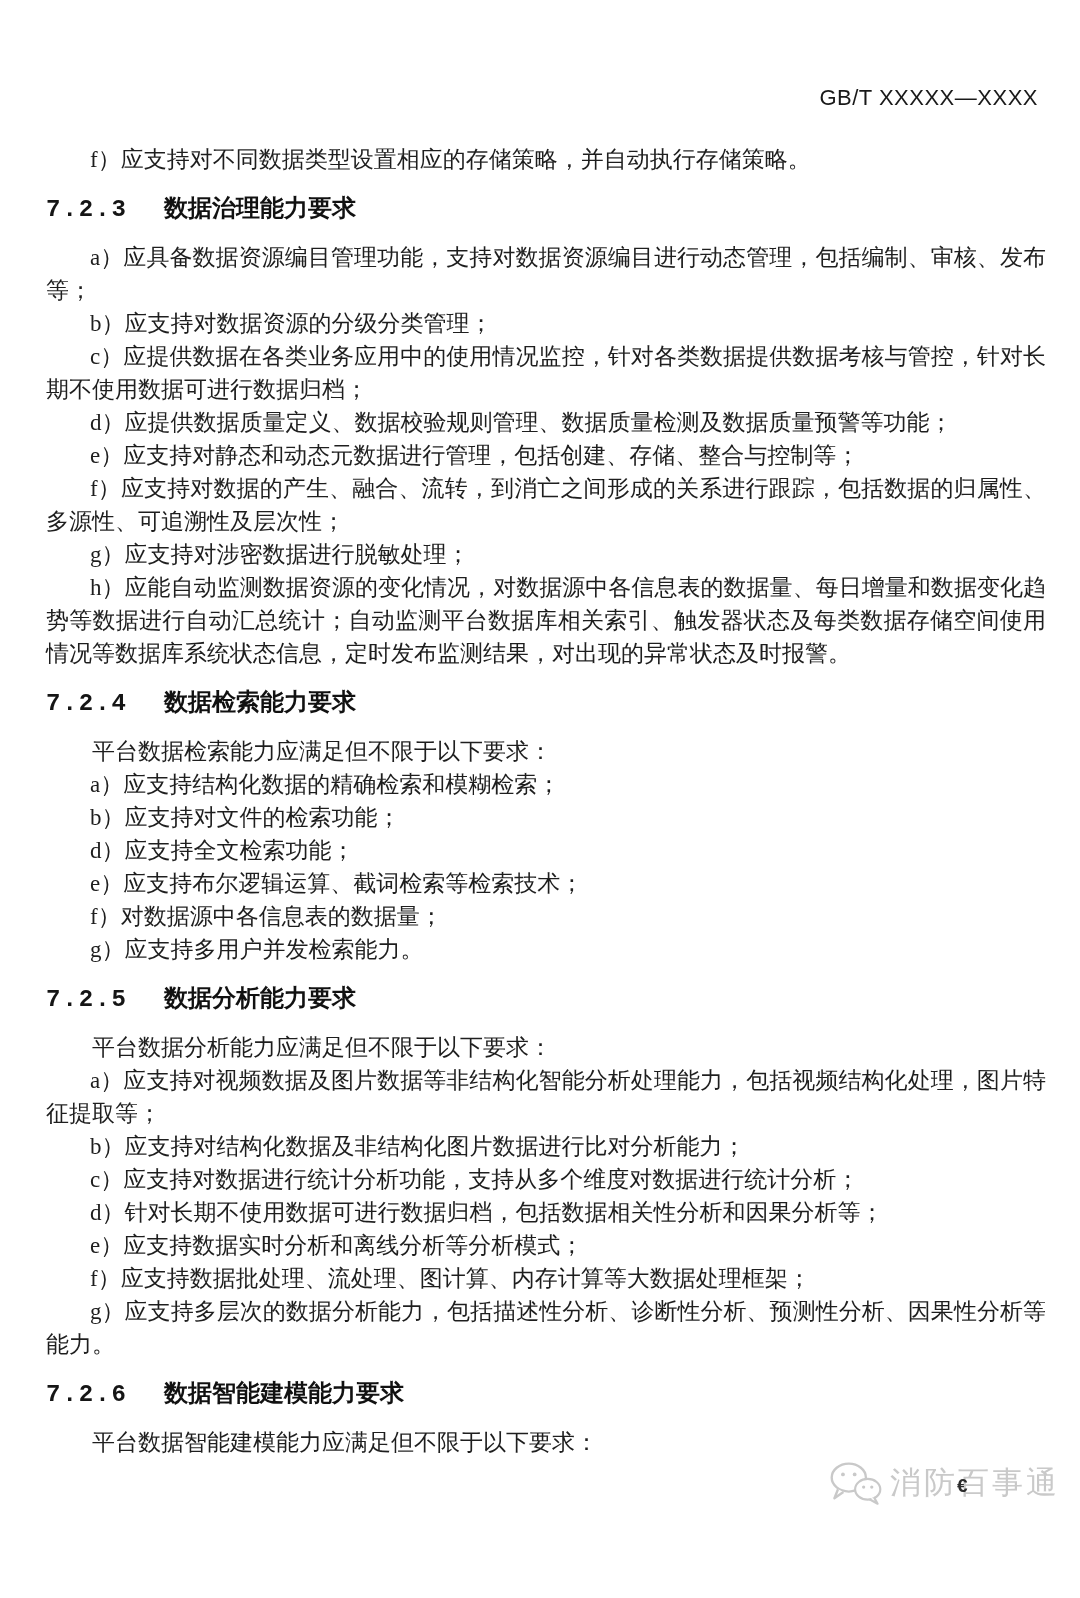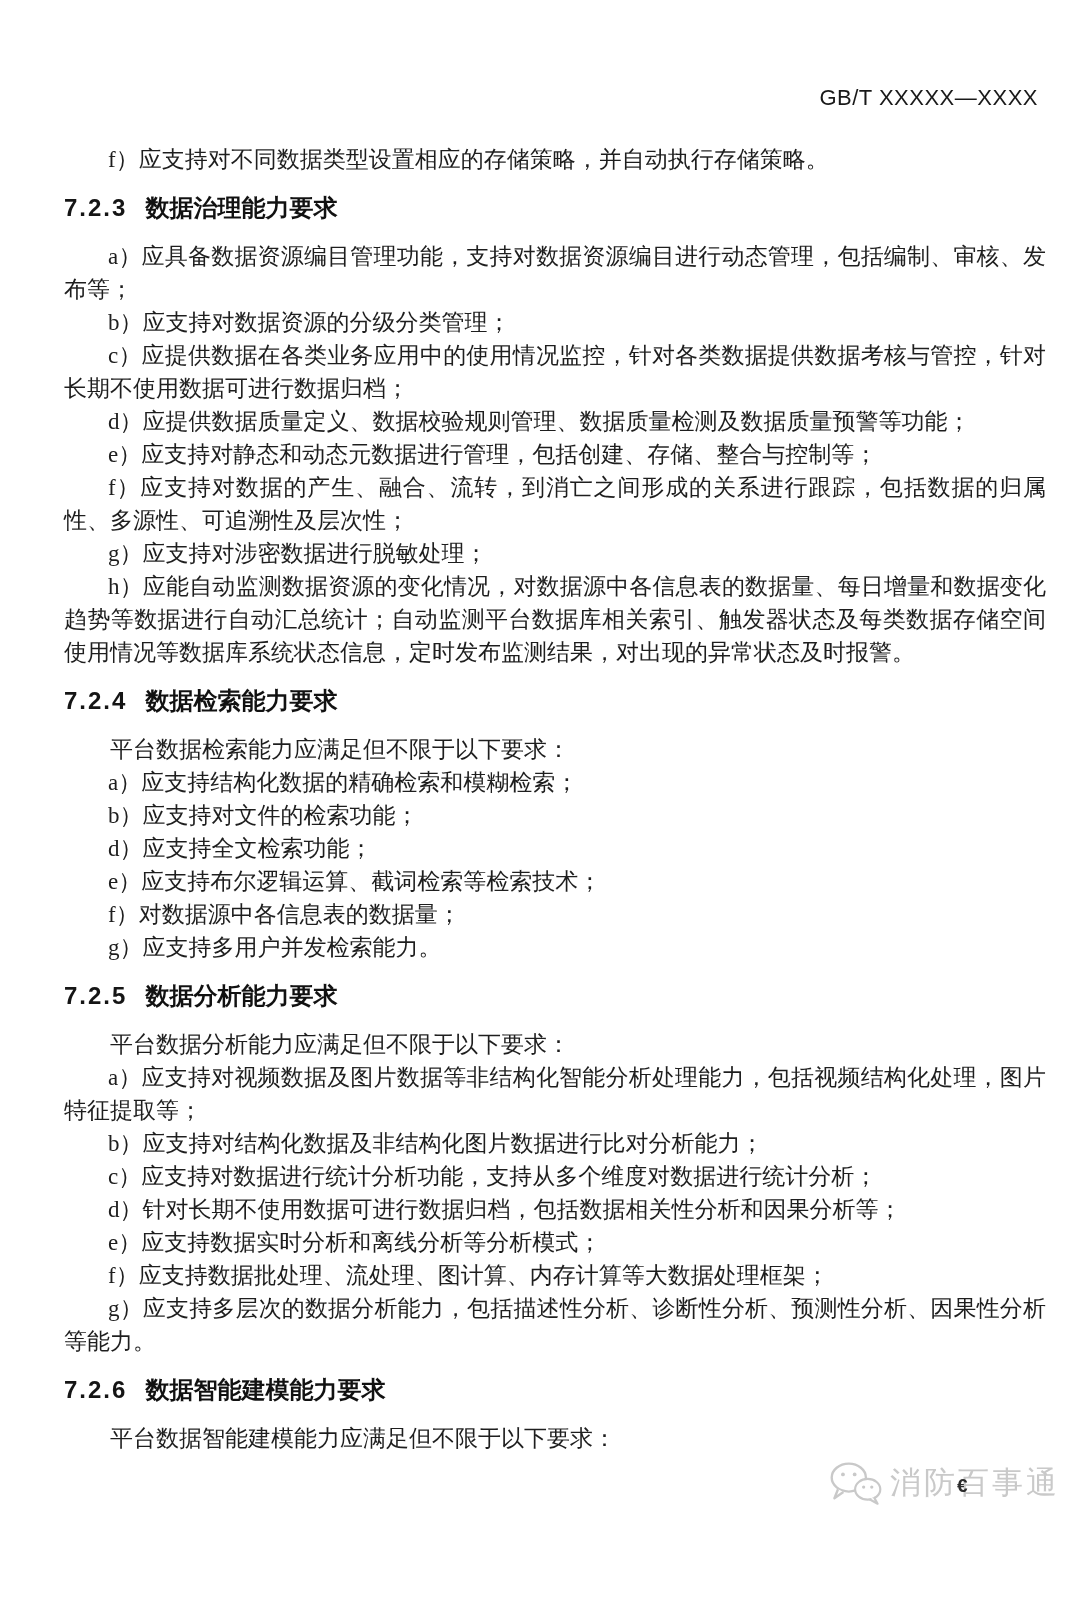--- a/index.html
+++ b/index.html
@@ -21,45 +21,45 @@
     text-align: right;
     font-family: "Liberation Sans", "DejaVu Sans", sans-serif;
     font-size: 22px;
     letter-spacing: 0.5px;
     color: #191919;
     line-height: 24px;
     font-stretch: condensed;
   }
   .doc-body {
     margin-top: 33px;
-    padding: 0 34px 0 64px;
+    padding: 0 34px 0 46px;
     font-size: 23px;
     line-height: 33px;
     text-align: justify;
     text-justify: inter-ideograph;
   }
   .doc-body p {
     margin: 0;
     text-indent: 44px;
   }
   .doc-body p.para {
     text-indent: 46px;
   }
   h3.heading {
     margin: 15px 0 15px 0;
     font-size: 24px;
     line-height: 33px;
     text-align: left;
     font-weight: normal;
   }
   .hnum {
-    font-family: Liberation Sans, sans-serif;
+    font-family: Liberation Mono, monospace;
     font-weight: 600;
     letter-spacing: 2px;
-    margin-right: 12px;
+    margin-right: 30px;
     color: #151515;
   }
   .htitle {
     font-family: "Liberation Sans", "DejaVu Sans", sans-serif;
     font-weight: bold;
     color: #111111;
     margin-top: 28px;
   }
   .watermark {
     position: absolute;

